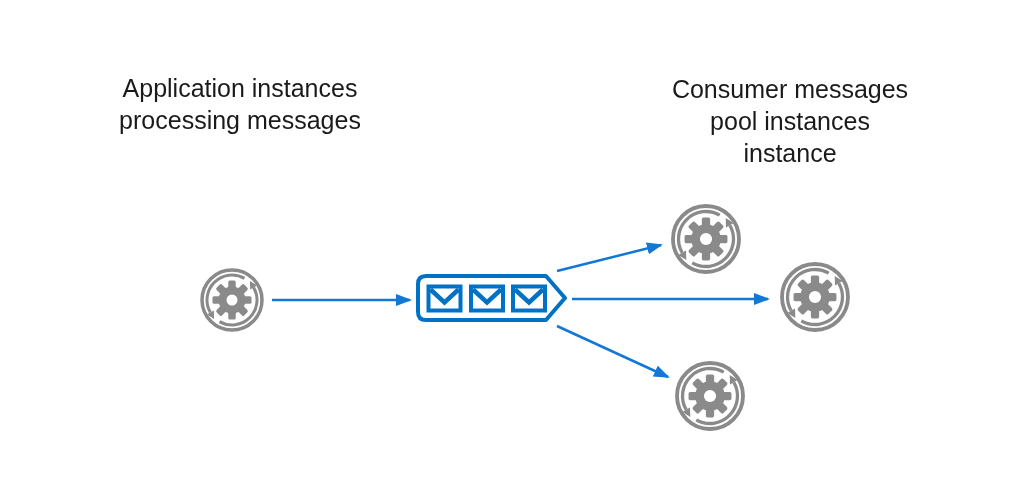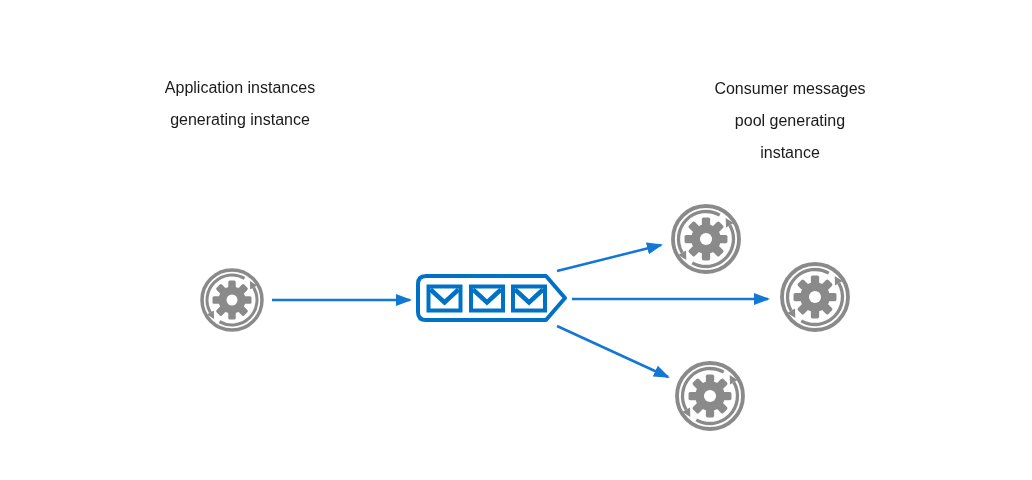--- a/index.html
+++ b/index.html
@@ -7,42 +7,42 @@
     position: relative;
     width: 1032px;
     height: 480px;
     background: #ffffff;
     overflow: hidden;
     font-family: "Liberation Sans", sans-serif;
   }
   .label {
     position: absolute;
     color: #1a1a1a;
-    font-size: 16px;
+    font-size: 25px;
     line-height: 32px;
     text-align: center;
     letter-spacing: 0px;
   }
   .label-producer { left: 85px;  top: 72px; width: 310px; }
   .label-consumer { left: 640px; top: 73px; width: 300px; }
   .diagram-svg { position: absolute; left: 0; top: 0; }
 </style>
 </head>
 <body>
 
 <div class="canvas">
 
   <div class="label label-producer">
     <div>Application instances</div>
-    <div>generating instance</div>
+    <div>processing messages</div>
   </div>
 
   <div class="label label-consumer">
     <div>Consumer messages</div>
-    <div>pool generating</div>
+    <div>pool instances</div>
     <div>instance</div>
   </div>
 
   <svg class="diagram-svg" width="1032" height="480" viewBox="0 0 1032 480">
     <defs>
 
       <g id="gear">
         <circle r="30" fill="none" stroke="#8A8A8A" stroke-width="3.5"></circle>
         <g fill="#8A8A8A">
           <rect x="-19.5" y="-3.75" width="39" height="7.5" rx="1.5"></rect>

